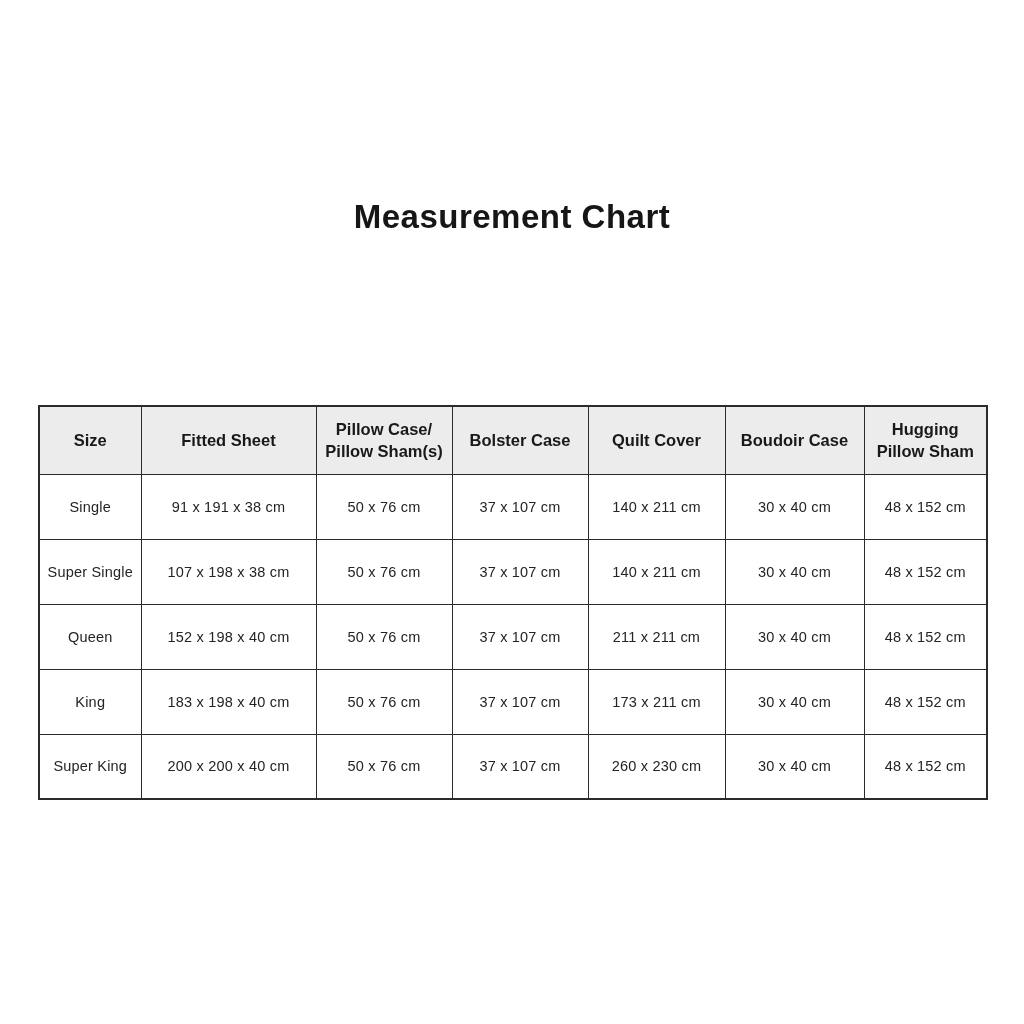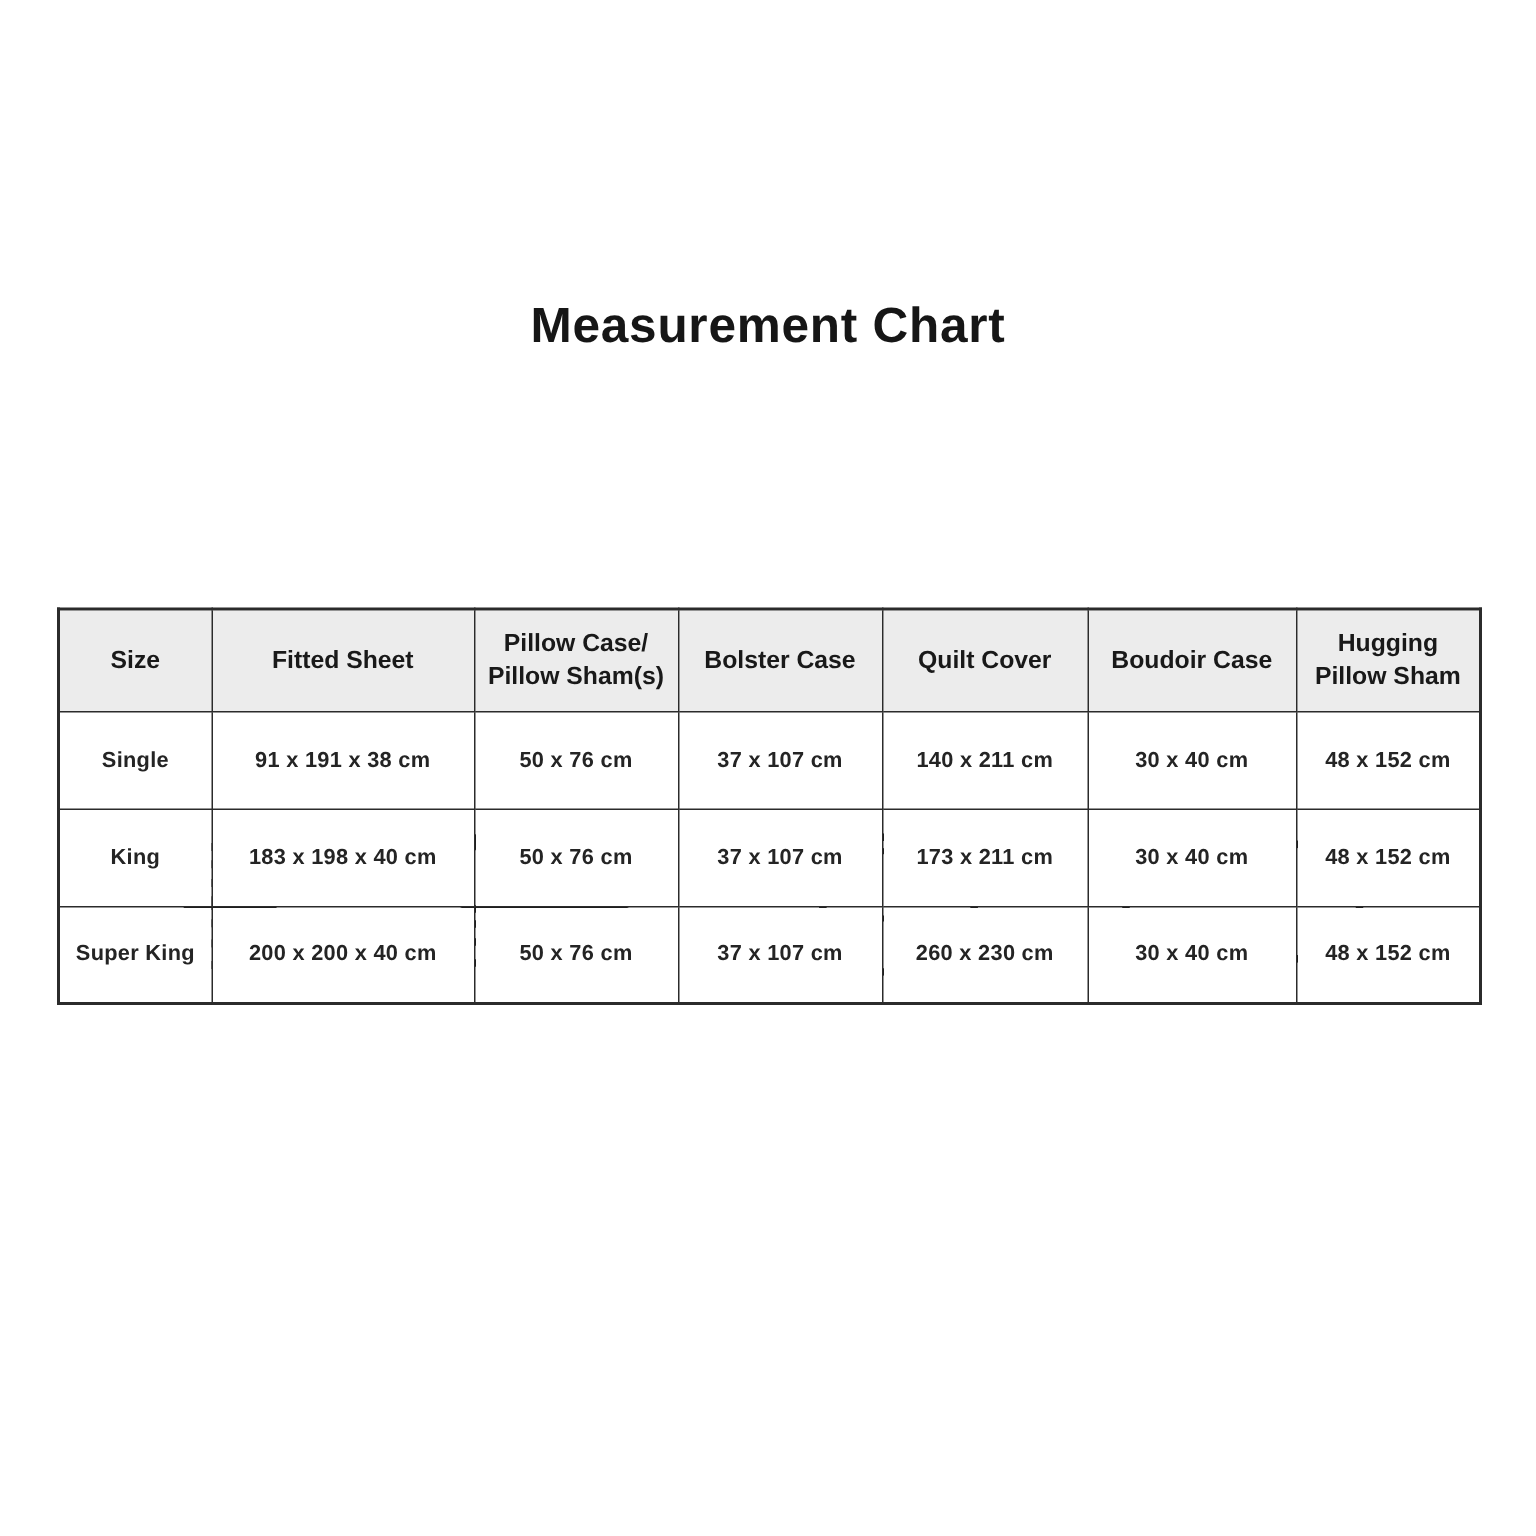--- a/index.html
+++ b/index.html
@@ -64,21 +64,21 @@
     font-size: 16.5px;
     font-weight: bold;
     white-space: pre-line;
     line-height: 1.35;
     color: #191919;
   }
   table.chart-table td {
     height: 65px;
     background: #ffffff;
     font-size: 14.5px;
-    font-weight: bold;
+    font-weight: normal;
     color: #242424;
     letter-spacing: 0.2px;
   }
   table.chart-table { border: 2px solid var(--border, #2b2b2b); }
 </style>
 </head>
 <body>
 
 <div class="page">
 
@@ -169,20 +169,38 @@
       <tr>
         <td>Single</td>
         <td>91 x 191 x 38 cm</td>
         <td>50 x 76 cm</td>
         <td>37 x 107 cm</td>
         <td>140 x 211 cm</td>
         <td>30 x 40 cm</td>
         <td>48 x 152 cm</td>
       </tr>
       <tr>
+        <td>Super Single</td>
+        <td>107 x 198 x 38 cm</td>
+        <td>50 x 76 cm</td>
+        <td>37 x 107 cm</td>
+        <td>140 x 211 cm</td>
+        <td>30 x 40 cm</td>
+        <td>48 x 152 cm</td>
+      </tr>
+      <tr>
+        <td>Queen</td>
+        <td>152 x 198 x 40 cm</td>
+        <td>50 x 76 cm</td>
+        <td>37 x 107 cm</td>
+        <td>211 x 211 cm</td>
+        <td>30 x 40 cm</td>
+        <td>48 x 152 cm</td>
+      </tr>
+      <tr>
         <td>King</td>
         <td>183 x 198 x 40 cm</td>
         <td>50 x 76 cm</td>
         <td>37 x 107 cm</td>
         <td>173 x 211 cm</td>
         <td>30 x 40 cm</td>
         <td>48 x 152 cm</td>
       </tr>
       <tr>
         <td>Super King</td>

